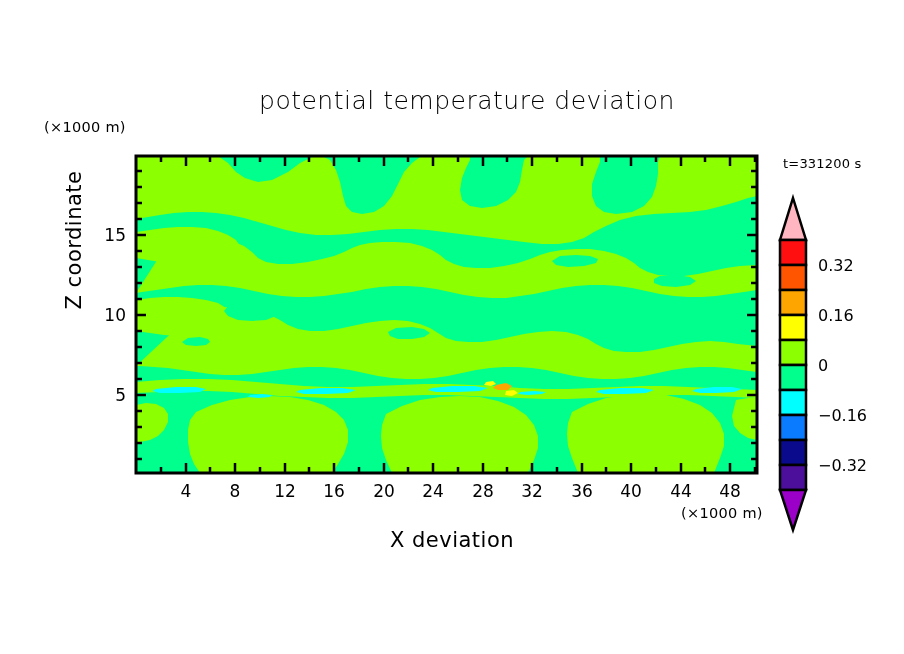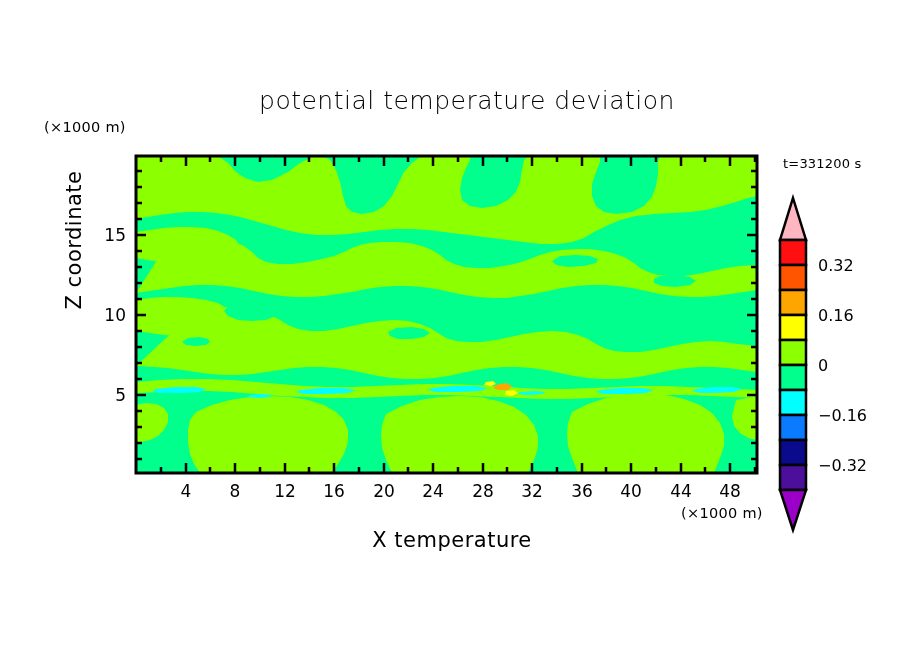--- a/index.html
+++ b/index.html
@@ -102,21 +102,21 @@
 <div class="root">
 
   <div class="title">potential temperature deviation</div>
 
   <div class="unit-top">(×1000 m)</div>
 
   <div class="time-label">t=331200 s</div>
 
   <div class="unit-bottom">(×1000 m)</div>
 
-  <div class="xlabel">X temperature</div>
+  <div class="xlabel">X deviation</div>
 
   <div class="ylabel">Z coordinate</div>
 
   <svg class="plot-svg" width="904" height="654">
     <defs>
       <clipPath id="plotclip">
         <rect x="136" y="156" width="621" height="317"></rect>
       </clipPath>
     </defs>
 

